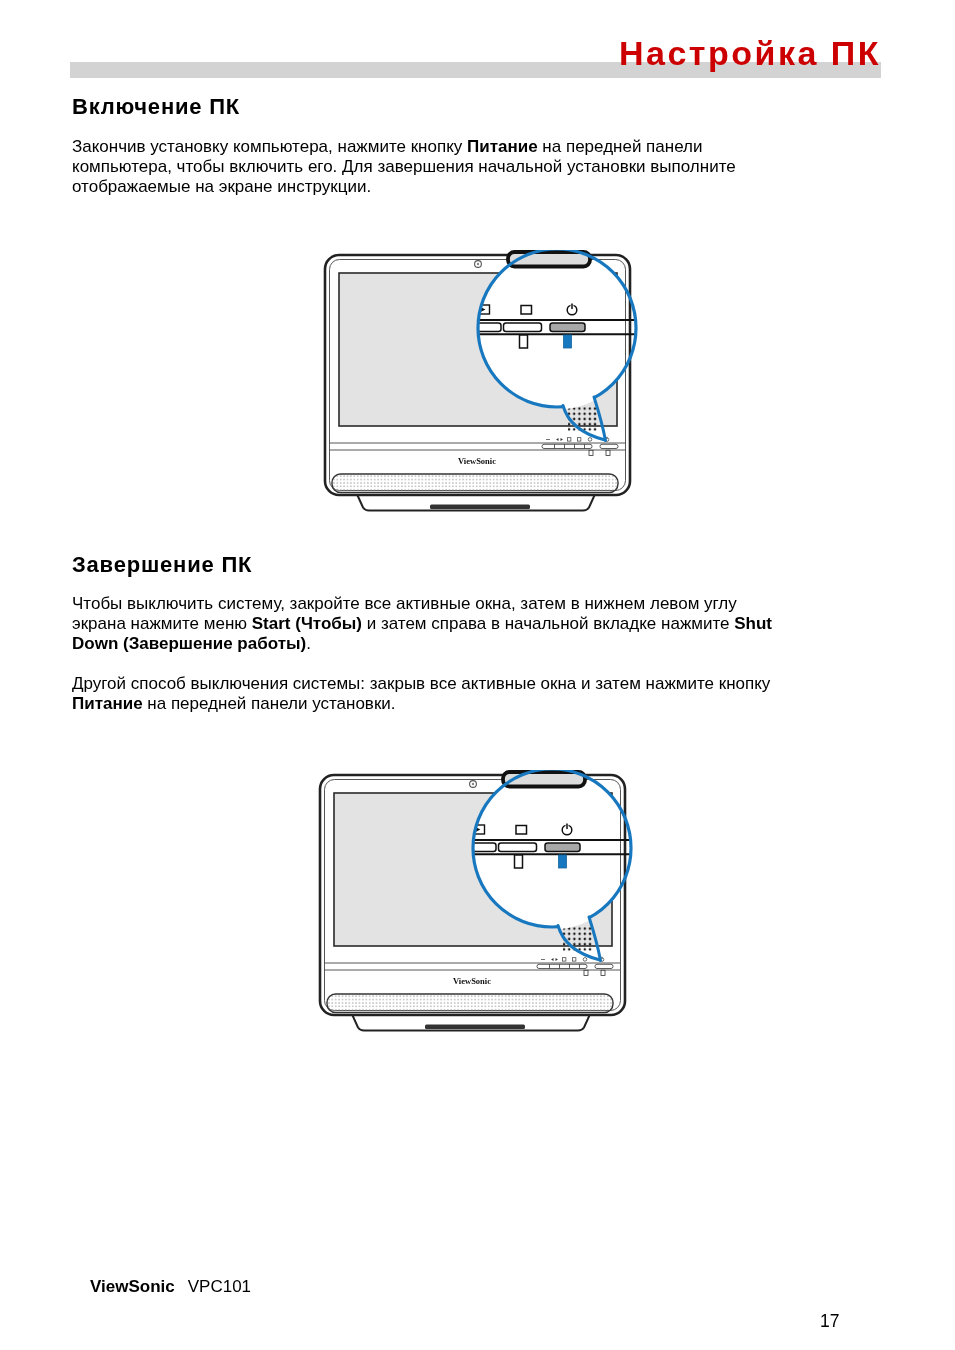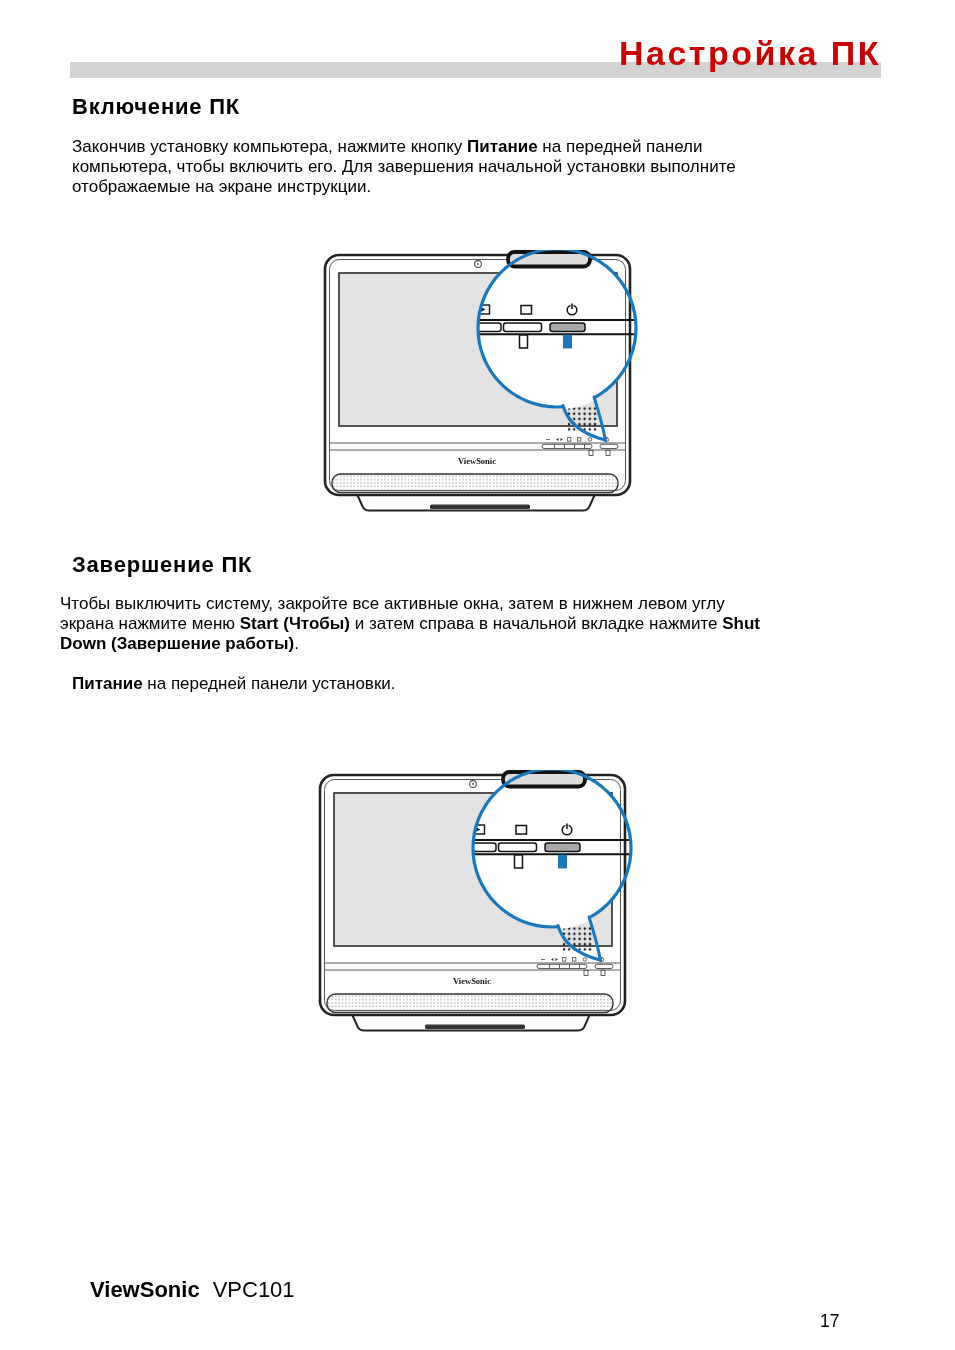--- a/index.html
+++ b/index.html
@@ -12,25 +12,25 @@
     top:34px;right:74px;z-index:2;
     font-size:34px;font-weight:bold;color:#cc0000;letter-spacing:2.5px;
     white-space:nowrap;
   }
   .gray-bar{left:70px;top:62px;width:811px;height:16px;background:#d3d3d3;z-index:1;}
   .h2{font-size:22px;font-weight:bold;letter-spacing:0.8px;margin:0;white-space:nowrap;}
   .h2-1{left:72px;top:94px;}
   .h2-2{left:72px;top:552px;}
   .body-p{font-size:17px;line-height:20px;margin:0;white-space:pre-wrap;width:850px;}
   .p1{left:72px;top:137px;}
-  .p2{left:60px;top:594px;}
+  .p2{left:72px;top:594px;}
   .p3{left:72px;top:674px;}
   .illus1{left:322px;top:250px;width:318px;height:266px;}
   .illus2{left:317px;top:770px;width:318px;height:266px;}
-  .footer-left{left:90px;top:1277px;font-size:22px;white-space:nowrap;}
+  .footer-left{left:90px;top:1277px;font-size:17px;white-space:nowrap;}
   .footer-brand{font-weight:bold;}
   .footer-model{margin-left:13px;}
   .footer-page{left:820px;top:1277px;font-size:17.5px;margin-top:34px;}
   b{font-weight:bold;}
 </style>
 </head>
 <body>
 
 <div class="abs page-title">Настройка ПК</div>
 <div class="abs gray-bar"></div>
@@ -134,21 +134,22 @@
       <path d="M 241 155.5 Q 248 181 283 190"></path>
       <path d="M 272 147 Q 280 172 283.5 190.5"></path>
     </g>
   </svg>
 </div>
 
 <h2 class="abs h2 h2-2">Завершение ПК</h2>
 <p class="abs body-p p2"><span>Чтобы выключить систему, закройте все активные окна, затем в нижнем левом углу
 экрана нажмите меню </span><b>Start (Чтобы)</b><span> и затем справа в начальной вкладке нажмите </span><b>Shut
 Down (Завершение работы)</b><span>.</span></p>
-<p class="abs body-p p3"><b>Питание</b><span> на передней панели установки.</span></p>
+<p class="abs body-p p3"><span>Другой способ выключения системы: закрыв все активные окна и затем нажмите кнопку
+</span><b>Питание</b><span> на передней панели установки.</span></p>
 
 <div class="abs illus2">
   <svg viewBox="0 0 318 266" width="318" height="266">
     <defs>
       <pattern id="grille-b" width="3.4" height="3.4" patternUnits="userSpaceOnUse">
         <circle cx="1.7" cy="1.7" r="0.72" fill="#999"></circle>
       </pattern>
       <pattern id="dots-b" width="5.2" height="5.2" patternUnits="userSpaceOnUse">
         <circle cx="2.6" cy="2.6" r="1.25" fill="#1a1a1a"></circle>
       </pattern>

